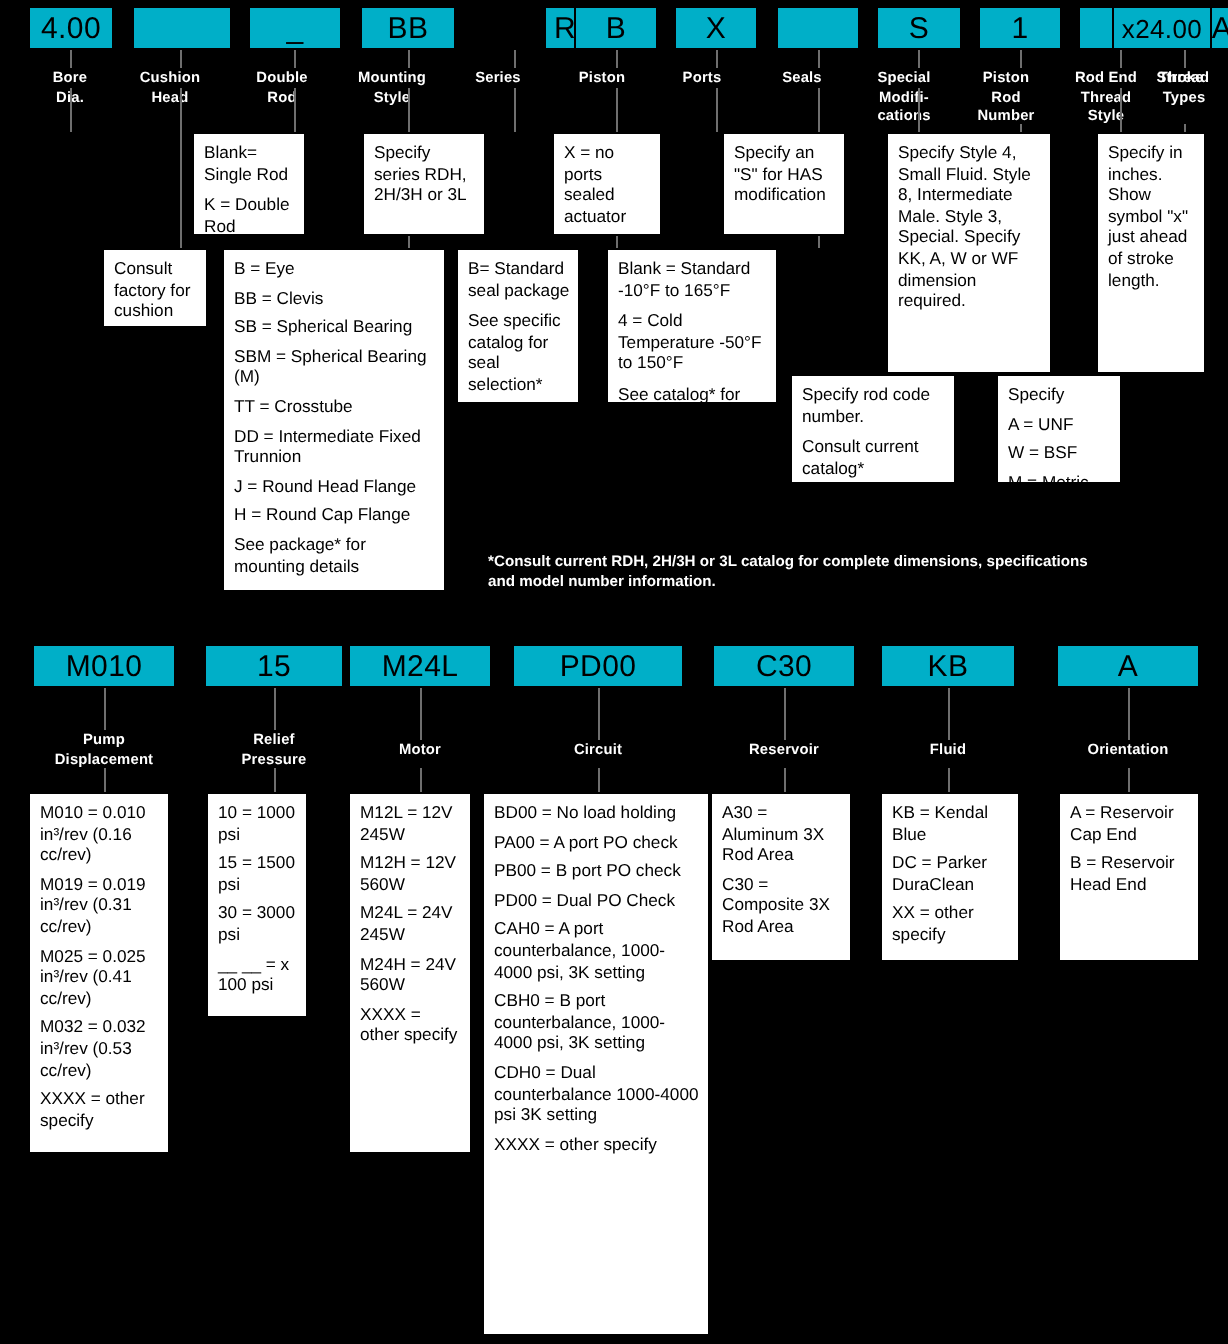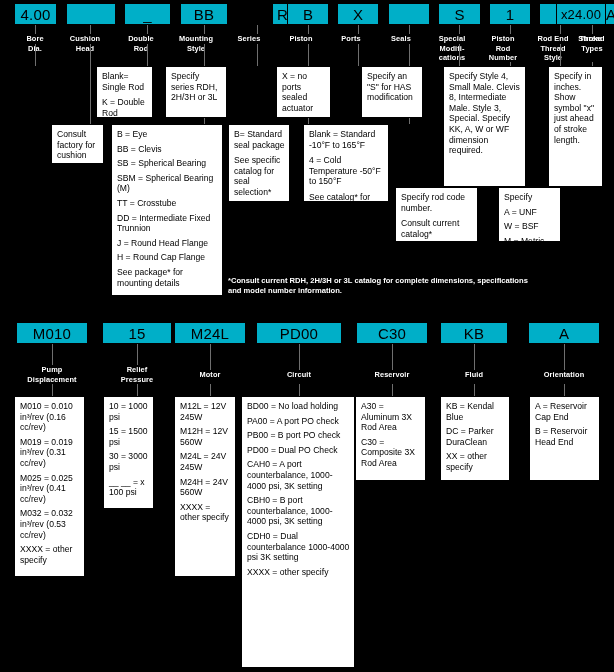--- a/index.html
+++ b/index.html
@@ -125,34 +125,34 @@
   <div class="vline" style="left:510px;top:62px;height:125px;"></div>
   <div class="vline" style="left:560px;top:44px;height:22px;"></div>
   <div class="vline" style="left:592px;top:62px;height:125px;"></div>
 
 
   <div class="box" style="left:96px;top:66px;width:57px;height:52px;">
     <p>Blank= Single Rod</p>
     <p>K = Double Rod</p>
   </div>
 
-  <div class="box" style="left:165px;top:66px;width:62px;height:52px;">
+  <div class="box" style="left:181px;top:66px;width:62px;height:52px;">
     <p>Specify series RDH, 2H/3H or 3L</p>
   </div>
 
   <div class="box" style="left:276px;top:66px;width:55px;height:52px;">
     <p>X = no ports sealed actuator</p>
   </div>
 
   <div class="box" style="left:361px;top:66px;width:62px;height:52px;">
     <p>Specify an "S" for HAS modification</p>
   </div>
 
   <div class="box" style="left:443px;top:66px;width:83px;height:121px;">
-    <p>Specify Style 4, Small Male. Clevis 8, Intermediate Male. Style 3, Special. Specify KK, A, W or WF dimension required.</p>
+    <p>Specify Style 4, Small Fluid. Style 8, Intermediate Male. Style 3, Special. Specify KK, A, W or WF dimension required.</p>
   </div>
 
   <div class="box" style="left:548px;top:66px;width:55px;height:121px;">
     <p>Specify in inches. Show symbol "x" just ahead of stroke length.</p>
   </div>
 
   <div class="box" style="left:51px;top:124px;width:53px;height:40px;">
     <p>Consult factory for cushion</p>
   </div>
 
@@ -184,21 +184,21 @@
     <p>Consult current catalog*</p>
   </div>
 
   <div class="box tight" style="left:498px;top:187px;width:63px;height:55px;">
     <p>Specify</p>
     <p>A = UNF</p>
     <p>W = BSF</p>
     <p>M = Metric</p>
   </div>
 
-  <div class="footnote" style="left:228px;top:276px;">*Consult current RDH, 2H/3H or 3L catalog for complete dimensions, specifications and model number information.</div>
+  <div class="footnote" style="left:244px;top:276px;">*Consult current RDH, 2H/3H or 3L catalog for complete dimensions, specifications and model number information.</div>
 
   <div class="chip" style="left:16px;top:322px;width:72px;">M010</div>
   <div class="chip" style="left:102px;top:322px;width:70px;">15</div>
   <div class="chip" style="left:174px;top:322px;width:72px;">M24L</div>
   <div class="chip" style="left:256px;top:322px;width:86px;">PD00</div>
   <div class="chip" style="left:356px;top:322px;width:72px;">C30</div>
   <div class="chip" style="left:440px;top:322px;width:68px;">KB</div>
   <div class="chip" style="left:528px;top:322px;width:72px;">A</div>
 
   <div class="cap" style="left:10px;top:365px;width:84px;">Pump<br>Displacement</div>

